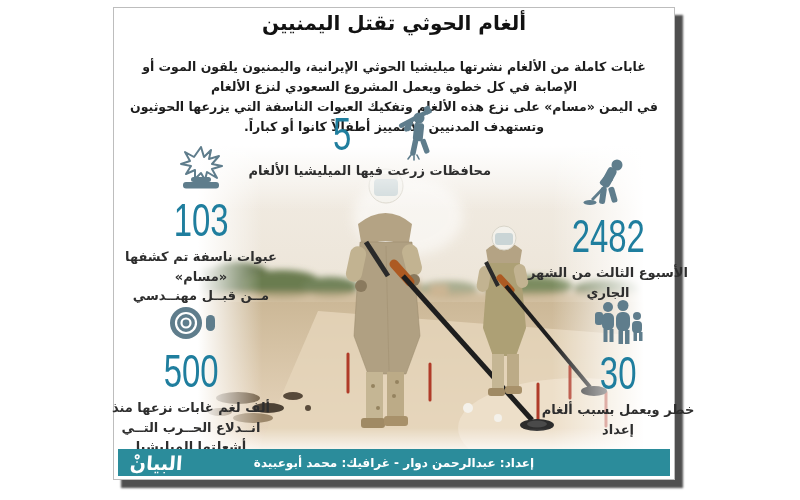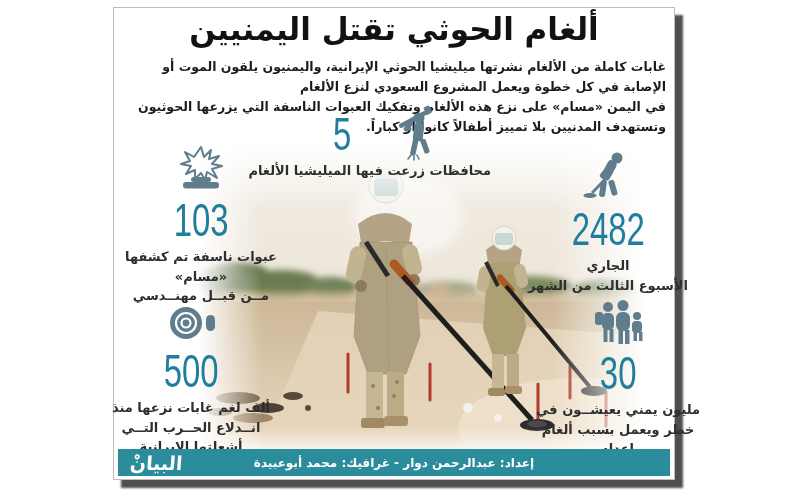--- a/index.html
+++ b/index.html
@@ -1,34 +1,34 @@
 <!DOCTYPE html>
 <html lang="ar"><head>
 <meta charset="utf-8">
 <style>
   html,body{margin:0;padding:0;}
   body{width:800px;height:500px;background:#ffffff;position:relative;overflow:hidden;
        font-family:"DejaVu Sans",sans-serif;}
   .card{position:absolute;left:113px;top:7px;width:560px;height:471px;background:#ffffff;
         border:1px solid #bdbdbd;box-shadow:8px 8px 2px rgba(48,48,48,.85);}
   .title{position:absolute;top:3px;left:0;right:0;text-align:center;direction:rtl;
-         font-size:31px;font-weight:bold;color:#121212;letter-spacing:0;}
-  .intro{position:absolute;top:49px;left:8px;right:8px;direction:rtl;
+         font-size:20px;font-weight:bold;color:#121212;letter-spacing:0;}
+  .intro{position:absolute;top:49px;left:8px;right:8px;text-align:center;direction:rtl;
          font-size:12.5px;font-weight:bold;color:#1c1c1c;line-height:1.6;}
   .photo{position:absolute;left:84px;top:138px;width:446px;height:304px;z-index:1;}
   .stat{position:absolute;z-index:3;text-align:center;direction:rtl;color:#2e2e2e;}
   .stat .num{color:#1f7e9e;font-family:"Liberation Sans","DejaVu Sans",sans-serif;
              font-weight:400;font-size:47px;line-height:1;display:inline-block;transform:scaleX(.7);}
   .stat .lbl{font-size:13px;font-weight:bold;line-height:1.5;white-space:nowrap;}
   .stat .icn{line-height:0;}
   .row{display:flex;align-items:center;justify-content:center;gap:34px;}
   .col{display:flex;flex-direction:column;align-items:center;gap:4px;}
   .s-gov{left:167px;top:97px;width:210px;}
   .s-ied{left:7px;top:138px;width:160px;}
-  .s-week{left:424px;top:141px;width:140px;}
+  .s-week{left:424px;top:148px;width:140px;}
   .s-total{left:0px;top:295px;width:154px;}
   .s-risk{left:434px;top:291px;width:140px;}
   .bar{position:absolute;left:4px;right:4px;bottom:3px;height:27px;background:#2b8c9b;
        display:flex;align-items:center;z-index:4;}
   .credits{width:100%;text-align:center;direction:rtl;color:#ffffff;font-size:12px;font-weight:bold;}
   .logo{position:absolute;left:12px;top:0;height:27px;display:flex;align-items:center;
         color:#ffffff;font-size:19px;font-weight:bold;transform:skewX(-4deg);}
   svg{display:block;}
 </style>
 </head>
@@ -221,41 +221,41 @@
           <rect x="28" y="12" width="9.5" height="21" rx="4" transform="rotate(28 33 14)"></rect>
           <rect x="26" y="18" width="5" height="13" rx="2.5" transform="rotate(40 28 19)"></rect>
           <rect x="21" y="31" width="6" height="17" rx="2.5" transform="rotate(8 24 32)"></rect>
           <rect x="28" y="31" width="6" height="16" rx="2.5" transform="rotate(-16 31 32)"></rect>
           <line x1="32" y1="23" x2="12" y2="44" stroke="#5f7d8c" stroke-width="2.8"></line>
           <ellipse cx="10" cy="46.5" rx="6.5" ry="2.4"></ellipse>
         </svg>
       </span>
       <span class="num">2482</span>
       <div class="lbl">
+        <div>الأسبوع الثالث من الشهر</div>
         <div>الجاري</div>
-        <div>الأسبوع الثالث من الشهر</div>
       </div>
     </div>
   </div>
 
   <div class="stat s-total">
     <div class="col">
       <span class="icn">
         <svg width="58" height="40" viewBox="0 0 58 40">
           <circle cx="24" cy="20" r="16" fill="#5f7d8c"></circle>
           <circle cx="24" cy="20" r="10" fill="none" stroke="#ffffff" stroke-width="2.2"></circle>
           <circle cx="24" cy="20" r="4.5" fill="none" stroke="#ffffff" stroke-width="2.2"></circle>
           <rect x="44" y="12" width="9" height="16" rx="4.5" fill="#5f7d8c"></rect>
         </svg>
       </span>
       <span class="num">500</span>
       <div class="lbl">
         <div>ألف لغم غابات نزعها منذ</div>
         <div>انــدلاع الحــرب التــي</div>
-        <div>أشعلتها الإيرانية</div>
+        <div>أشعلتها الميليشيا</div>
       </div>
     </div>
   </div>
 
   <div class="stat s-risk">
     <div class="col">
       <span class="icn">
         <svg width="58" height="46" viewBox="0 0 58 46" fill="#5f7d8c">
           <rect x="6" y="13" width="8" height="13" rx="3"></rect>
           <circle cx="19" cy="8" r="5"></circle>
@@ -267,21 +267,20 @@
           <rect x="29.5" y="31" width="4.5" height="14"></rect>
           <rect x="36" y="31" width="4.5" height="14"></rect>
           <circle cx="48" cy="17" r="4"></circle>
           <rect x="43" y="22" width="10" height="12" rx="4"></rect>
           <rect x="44.5" y="33" width="3.5" height="9"></rect>
           <rect x="50" y="33" width="3.5" height="9"></rect>
         </svg>
       </span>
       <span class="num">30</span>
       <div class="lbl">
-        <div>مليون يمني يعيشــون في</div>
         <div>خطر ويعمل بسبب ألغام</div>
         <div>إعداد</div>
       </div>
     </div>
   </div>
 
   <div class="bar">
     <span class="logo">البيانْ</span>
     <span class="credits">إعداد: عبدالرحمن دوار - غرافيك: محمد أبوعبيدة</span>
   </div>

